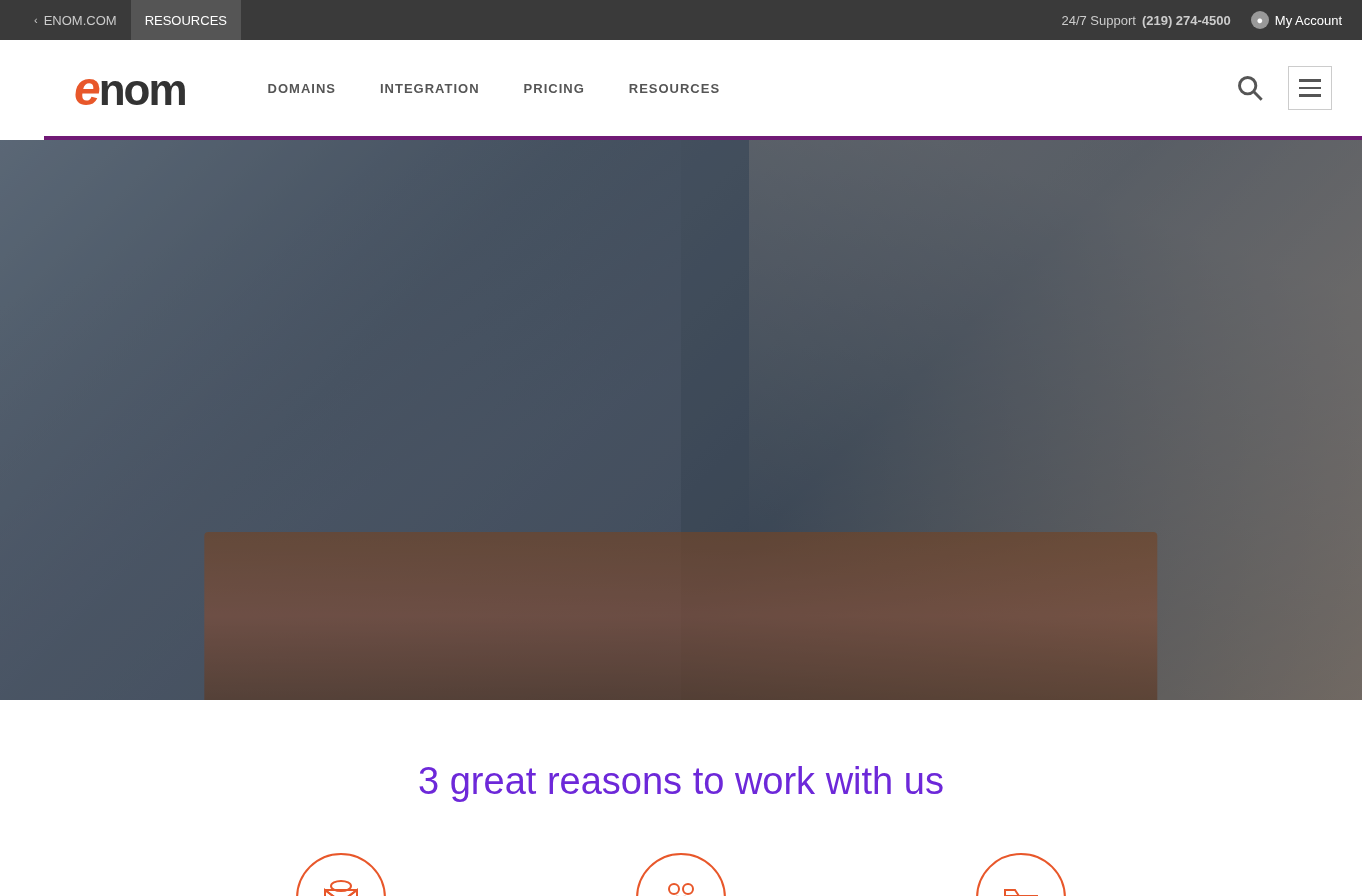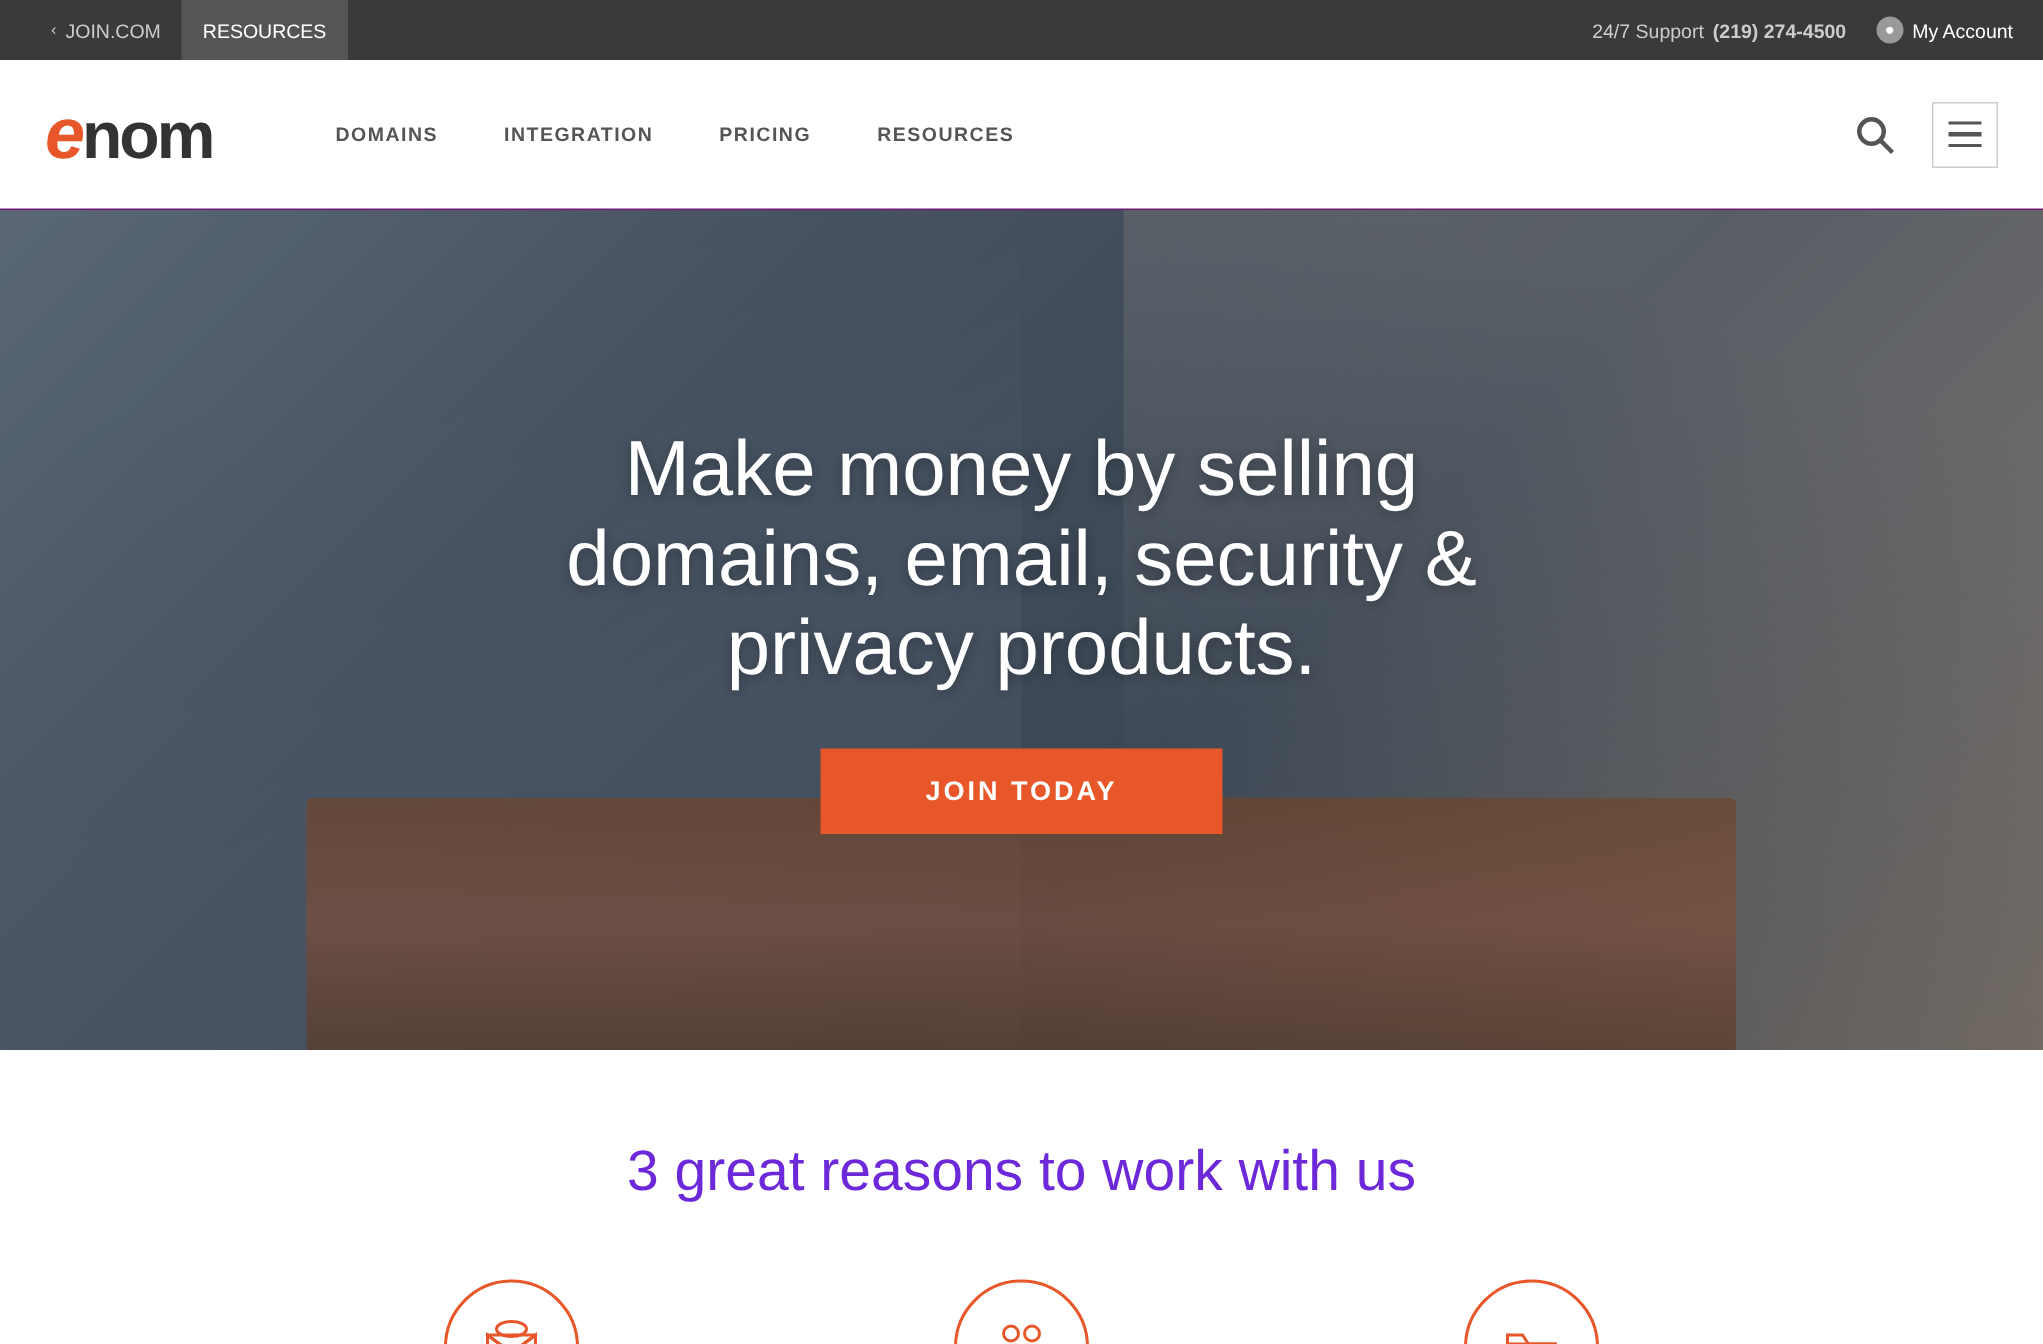--- a/index.html
+++ b/index.html
@@ -60,21 +60,22 @@
       font-size: 11px; color: #fff;
     }
 
     
     .header {
       background: #fff;
       display: flex;
       align-items: center;
       padding: 0 30px;
       height: 100px;
-      border-bottom: 1px solid #701a75;
+      border-bottom: 4px solid #701a75;
+      margin-left: 44px;
     }
     .logo {
       display: flex;
       align-items: center;
       margin-right: 60px;
       text-decoration: none;
     }
     .logo-text {
       font-size: 44px;
       font-weight: 700;
@@ -260,21 +261,21 @@
       border-radius: 4px 4px 0 0;
     }
   </style>
 </head>
 <body>
 
 <div class="top-bar">
   <div class="top-bar-left">
     <a class="top-bar-link">
       <span class="chevron">‹</span>
-      <span>JOIN.COM</span>
+      <span>ENOM.COM</span>
     </a>
     <a class="top-bar-link active">
       <span>RESOURCES</span>
     </a>
   </div>
   <div class="top-bar-right">
     <div class="support">
       <span class="label">24/7 Support</span>
       <span class="phone">(219) 274-4500</span>
     </div>
@@ -314,24 +315,20 @@
   </div>
 </header>
 
 <section class="hero">
   <div class="hero-bg"></div>
 
   <div class="hero-person-left"></div>
   <div class="hero-person-right"></div>
   <div class="hero-table"></div>
   <div class="hero-overlay"></div>
-  <div class="hero-content">
-    <h1 class="hero-title">Make money by selling domains, email, security &amp; privacy products.</h1>
-    <button class="join-btn">JOIN TODAY</button>
-  </div>
 </section>
 
 <section class="reasons">
   <h2 class="reasons-title">3 great reasons to work with us</h2>
   <div class="reasons-icons">
 
     <div class="reason-item">
       <div class="reason-icon-circle">
         <svg class="icon-envelope" viewBox="0 0 44 44">
 

